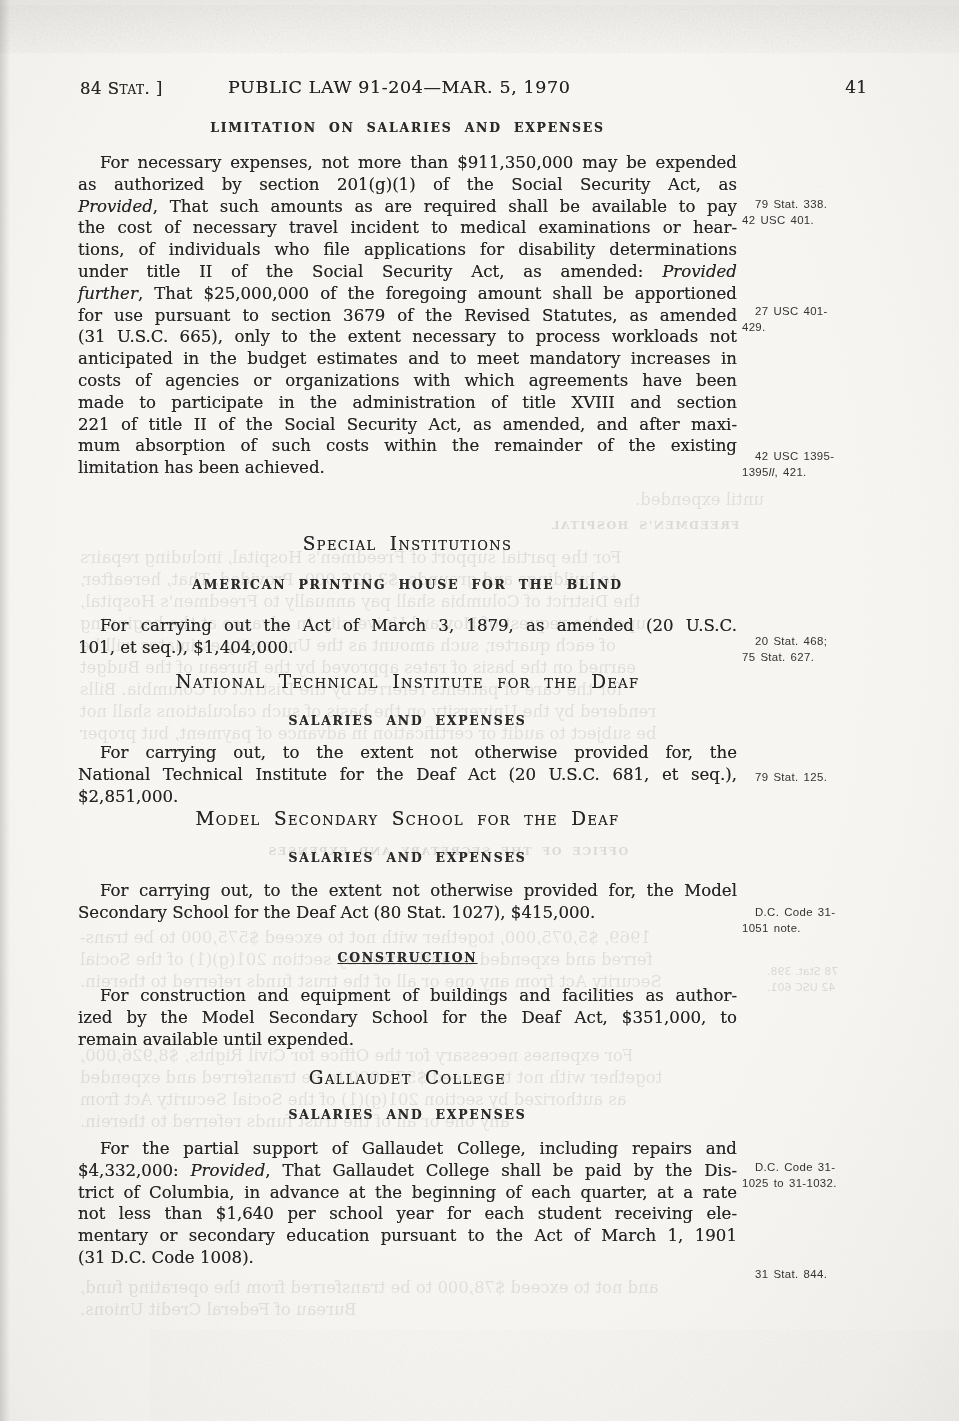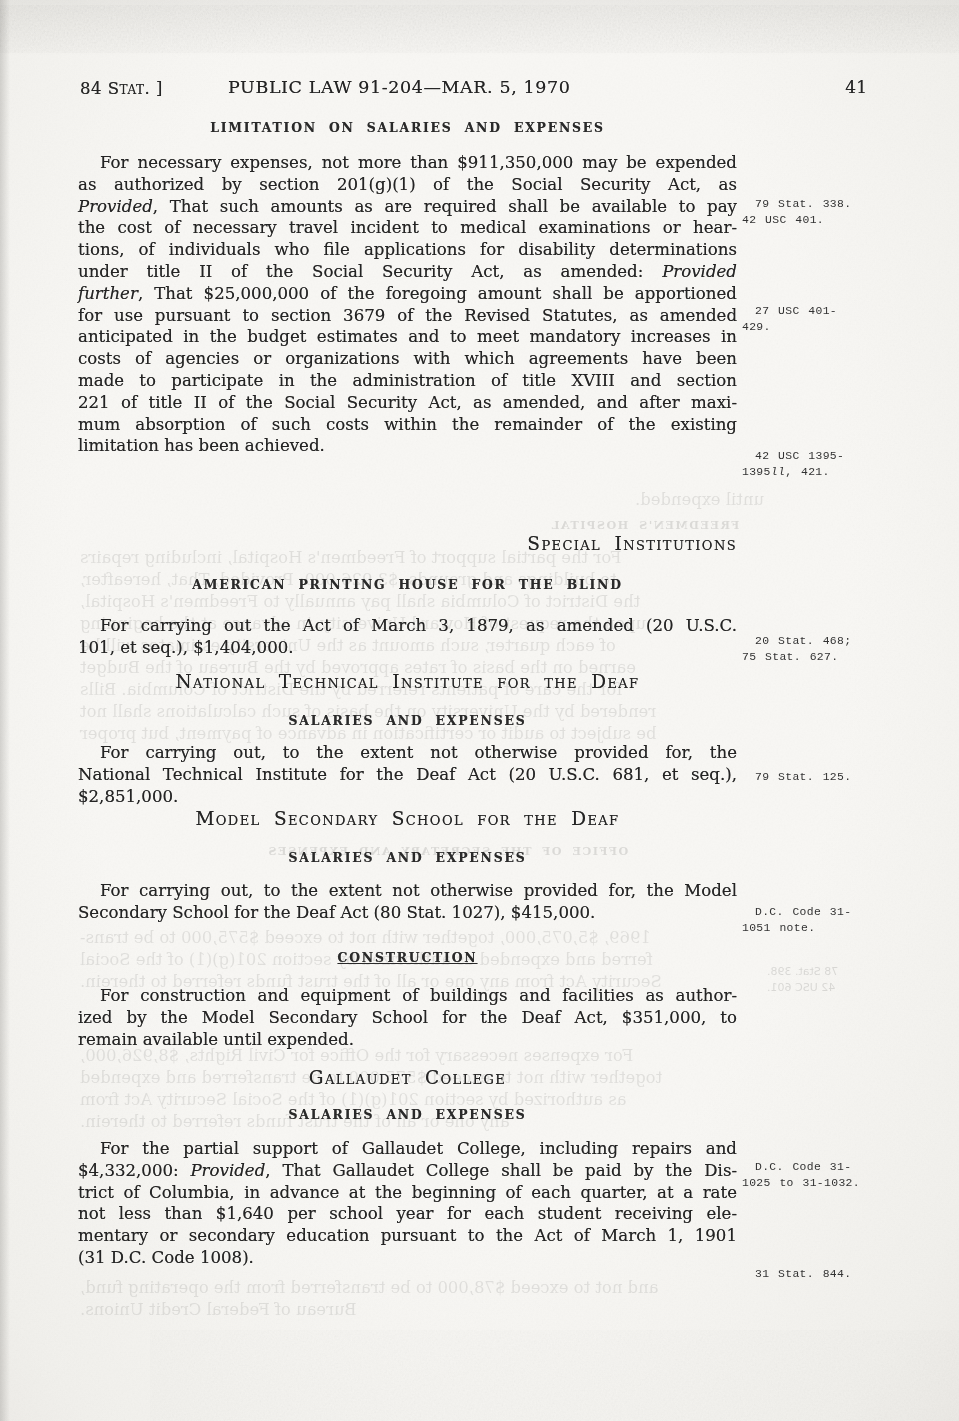--- a/index.html
+++ b/index.html
@@ -27,21 +27,21 @@
   .line.first{padding-left:22px;}
 
   .heading{font-size:18.5px;font-variant:small-caps;text-align:center;
         letter-spacing:1.4px;word-spacing:6px;color:#242424;
         text-shadow:0 0 .45px rgba(30,30,30,.6);}
   .subheading{font-size:12.4px;font-weight:bold;text-align:center;
         letter-spacing:1.8px;word-spacing:6px;color:#2a2a2a;
         text-shadow:0 0 .35px rgba(35,35,35,.55);}
 
   .margin-note{position:absolute;left:742px;width:134px;
-        font-family:Liberation Mono, monospace;font-size:11.4px;line-height:15.8px;
+        font-family:Liberation Sans, sans-serif;font-size:11.4px;line-height:15.8px;
         letter-spacing:.35px;word-spacing:1.5px;color:#333;}
   .mn-line.indent{padding-left:13px;}
 
   .ghost{position:absolute;color:#50504e;filter:blur(.5px);white-space:nowrap;overflow:visible;}
   .ghost > span{display:inline-block;transform:scaleX(-1);}
   .ghost.gbody{font-size:16.4px;opacity:.13;}
   .ghost.gcaps{font-size:11.2px;font-weight:bold;letter-spacing:1.5px;word-spacing:4px;opacity:.16;}
   .ghost.gnote{font-family:"DejaVu Sans",sans-serif;font-size:11px;opacity:.17;}
 
   .noise{position:absolute;left:0;top:0;mix-blend-mode:multiply;pointer-events:none;}
@@ -87,28 +87,29 @@
       <div class="col subheading" style="top: 120px;">LIMITATION ON SALARIES AND EXPENSES</div>
       <div class="col para" style="top: 152px;">
         <div class="line first">For necessary expenses, not more than $911,350,000 may be expended</div>
         <div class="line">as authorized by section 201(g)(1) of the Social Security Act, as</div>
         <div class="line"><i>Provided</i>, That such amounts as are required shall be available to pay</div>
         <div class="line">the cost of necessary travel incident to medical examinations or hear-</div>
         <div class="line">tions, of individuals who file applications for disability determinations</div>
         <div class="line">under title II of the Social Security Act, as amended: <i>Provided</i></div>
         <div class="line"><i>further</i>, That $25,000,000 of the foregoing amount shall be apportioned</div>
         <div class="line">for use pursuant to section 3679 of the Revised Statutes, as amended</div>
+        <div class="line">(31 U.S.C. 665), only to the extent necessary to process workloads not</div>
         <div class="line">anticipated in the budget estimates and to meet mandatory increases in</div>
         <div class="line">costs of agencies or organizations with which agreements have been</div>
         <div class="line">made to participate in the administration of title XVIII and section</div>
         <div class="line">221 of title II of the Social Security Act, as amended, and after maxi-</div>
         <div class="line">mum absorption of such costs within the remainder of the existing</div>
         <div class="line last">limitation has been achieved.</div>
       </div>
-      <div class="col heading" style="top: 533px; text-align: right;">Special Institutions</div>
+      <div class="col heading" style="top: 533px;">Special Institutions</div>
       <div class="col subheading" style="top: 577px;">AMERICAN PRINTING HOUSE FOR THE BLIND</div>
       <div class="col para" style="top: 615px;">
         <div class="line first">For carrying out the Act of March 3, 1879, as amended (20 U.S.C.</div>
         <div class="line last">101, et seq.), $1,404,000.</div>
       </div>
       <div class="col heading" style="top: 671px; text-align: center;">National Technical Institute for the Deaf</div>
       <div class="col subheading" style="top: 713px;">SALARIES AND EXPENSES</div>
       <div class="col para" style="top: 742px;">
         <div class="line first">For carrying out, to the extent not otherwise provided for, the</div>
         <div class="line">National Technical Institute for the Deaf Act (20 U.S.C. 681, et seq.),</div>

